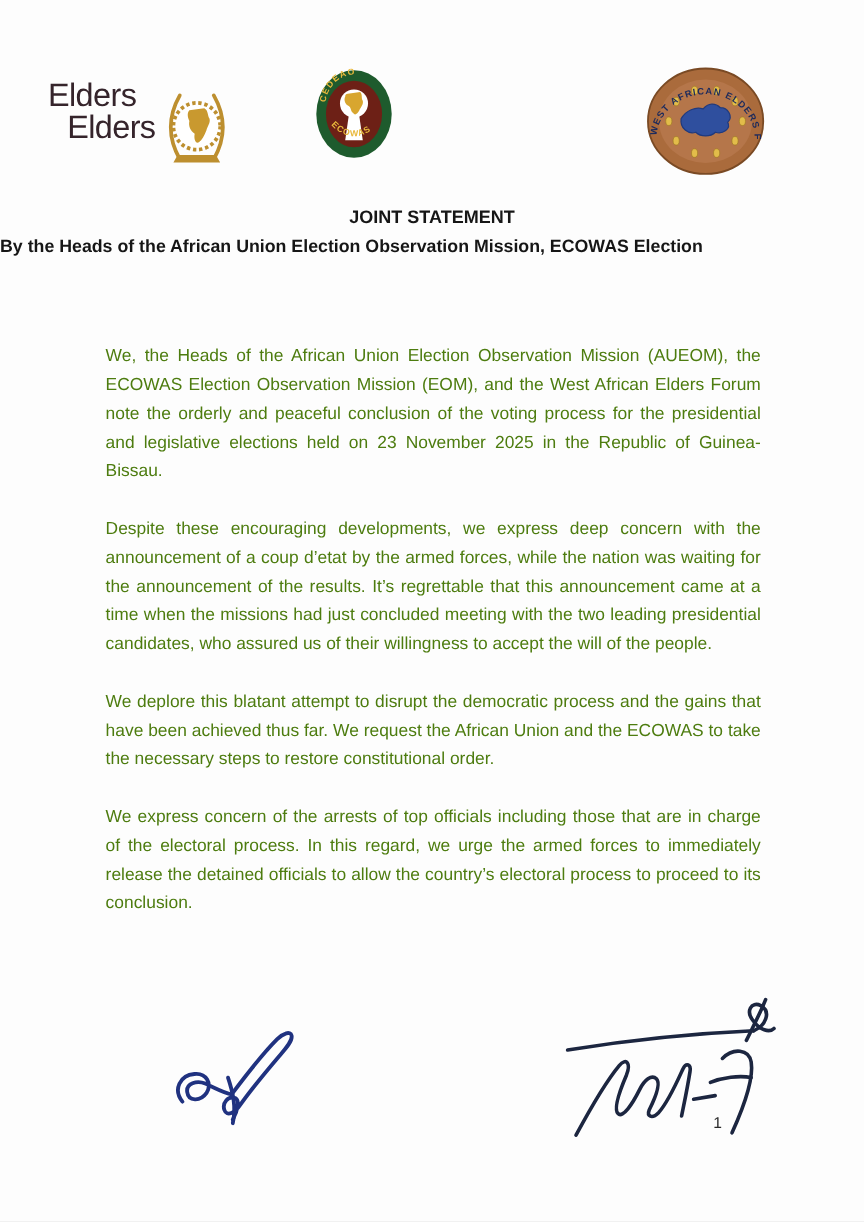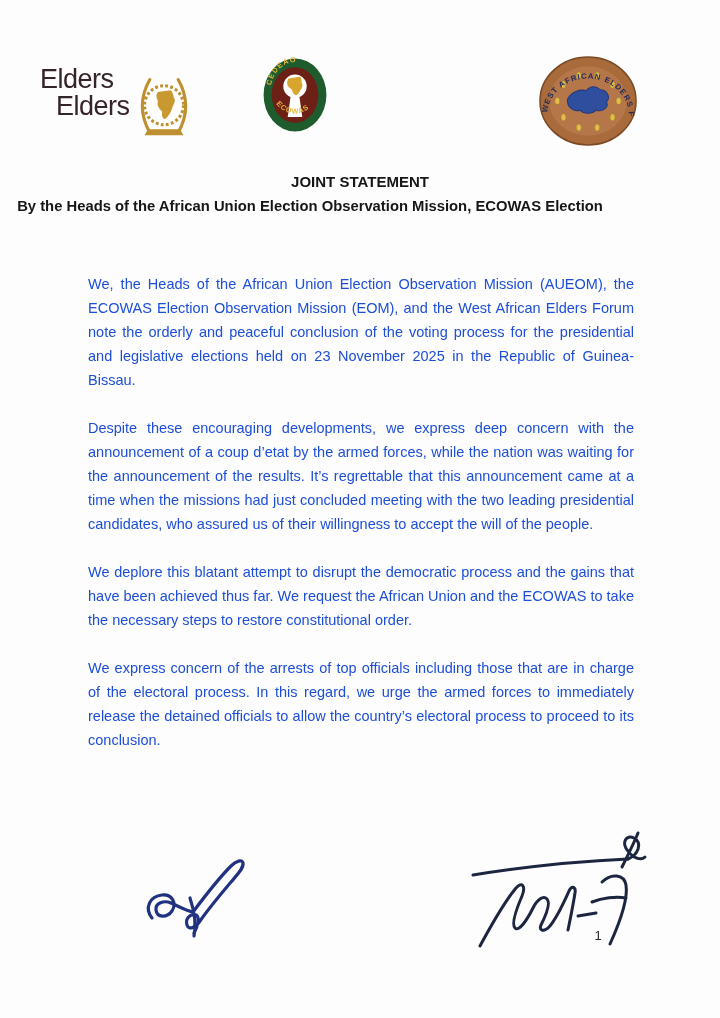--- a/index.html
+++ b/index.html
@@ -20,28 +20,28 @@
   .ecowas-logo{position:absolute;left:262px;top:57px;}
   .ecowas-caption{
     position:absolute;left:341px;top:79px;
     font-size:11.5px;font-weight:700;line-height:13.5px;
     color:#20262e;letter-spacing:0.2px;
   }
   .waef-logo{position:absolute;left:536px;top:54px;}
   
   .title-block{position:absolute;left:0;top:171px;width:720px;display:flex;flex-direction:column;align-items:center;}
   .doc-title{font-size:15px;font-weight:700;line-height:22px;white-space:nowrap;margin:0;color:#161616;}
-  .subtitle-block{position:absolute;left:0;top:194px;width:620px;display:flex;flex-direction:column;align-items:center;}
+  .subtitle-block{position:absolute;left:0;top:194px;width:620px;display:flex;flex-direction:row;align-items:center;}
   .subtitle-line{font-size:14.8px;font-weight:700;line-height:25px;white-space:nowrap;color:#161616;}
   
   .body-text{position:absolute;left:88px;top:272px;width:546px;}
   .body-text p{
-    margin:0 0 24px 0;
+    margin:13px 0 24px 0;
     font-size:14.5px;line-height:24px;
-    text-align:justify;color:#1d4ed8;
+    text-align:justify;color:#4d7c0f;
   }
   
   .signature-left{position:absolute;left:137px;top:856px;}
   .signature-right{position:absolute;left:468px;top:830px;}
   .page-number{position:absolute;left:588px;top:928px;width:20px;text-align:center;font-size:13px;color:#2a2a2a;}
 </style>
 </head>
 <body>
 
 <div class="page">

